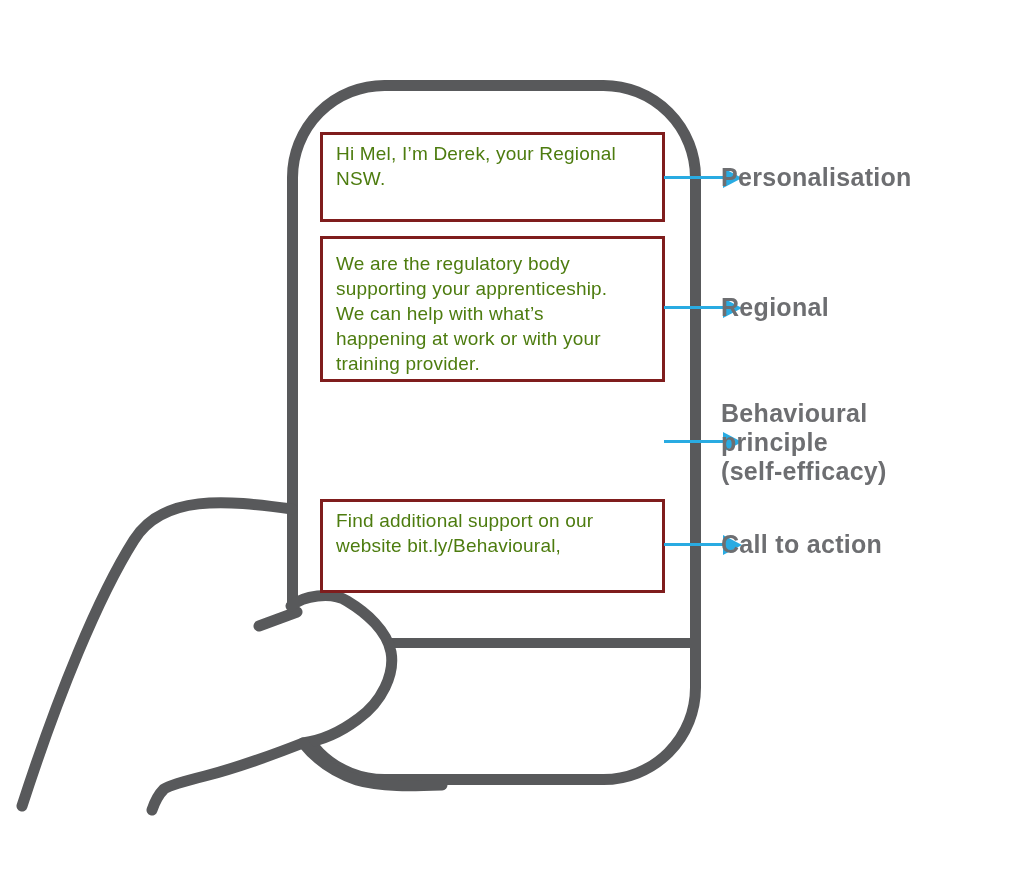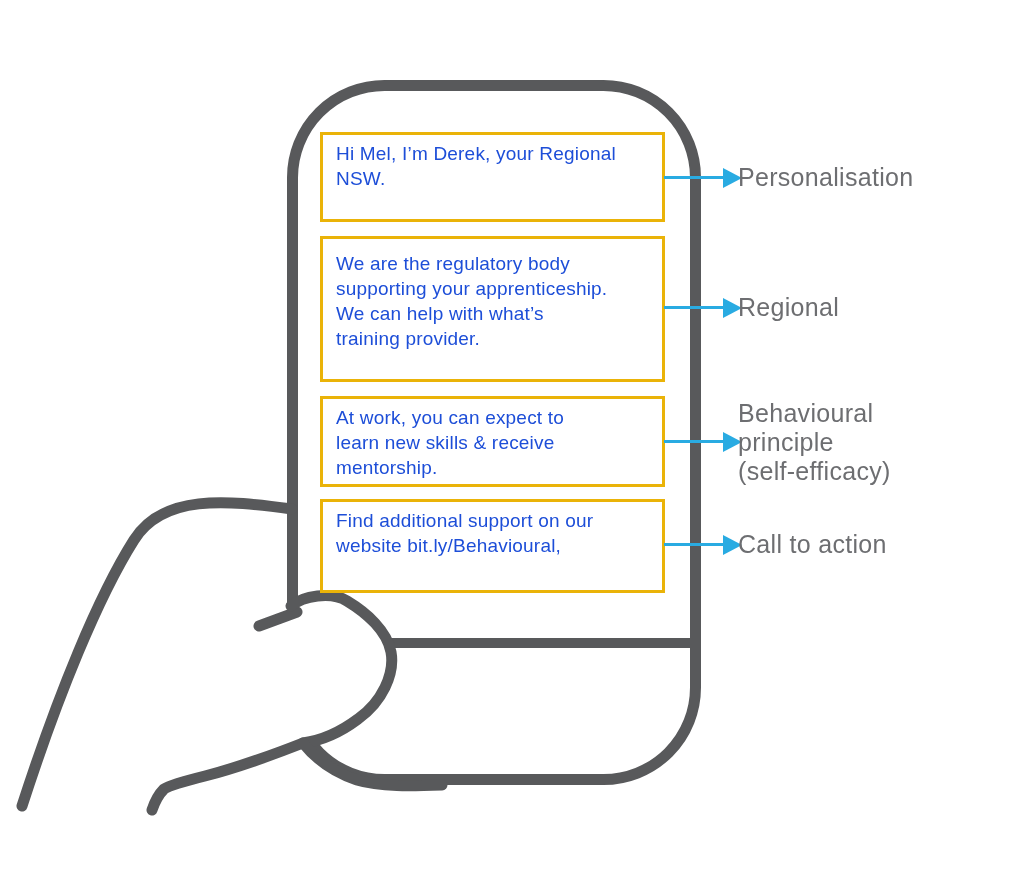--- a/index.html
+++ b/index.html
@@ -12,24 +12,24 @@
     font-family: "Liberation Sans", "DejaVu Sans", sans-serif;
   }
   .illustration {
     position: absolute;
     left: 0; top: 0;
     width: 1024px; height: 893px;
   }
   .bubble {
     position: absolute;
     box-sizing: border-box;
-    border: 3px solid #eab308;
+    border: 3px solid #7f1d1d;
     background: #ffffff;
     padding: 6px 13px;
-    color: #1d4ed8;
+    color: #4d7c0f;
     font-size: 19px;
     line-height: 25px;
     letter-spacing: 0.2px;
   }
   .mline { white-space: nowrap; }
   .aline {
     position: absolute;
     height: 3px;
     background: #29abe2;
     left: 664px;
@@ -38,25 +38,26 @@
   .ahead {
     position: absolute;
     width: 0; height: 0;
     border-left: 19px solid #29abe2;
     border-top: 10px solid transparent;
     border-bottom: 10px solid transparent;
     left: 723px;
   }
   .label {
     position: absolute;
-    left: 738px;
+    left: 721px;
     color: #6d6e71;
     font-size: 25px;
     line-height: 29px;
     letter-spacing: 0.3px;
+    font-weight: bold;
   }
   .lline { white-space: nowrap; }
 </style>
 </head>
 <body>
 
 <div class="canvas">
 
   <svg class="illustration" viewBox="0 0 1024 893" aria-hidden="true">
 
@@ -94,28 +95,24 @@
 
   <div class="bubble" style="left:320px; top:132px; width:345px; height:90px;">
     <div class="mline">Hi Mel, I’m Derek, your Regional</div>
     <div class="mline">NSW.</div>
   </div>
 
   <div class="bubble" style="left:320px; top:236px; width:345px; height:146px; padding-top:12px;">
     <div class="mline">We are the regulatory body</div>
     <div class="mline">supporting your apprenticeship.</div>
     <div class="mline">We can help with what’s</div>
+    <div class="mline">happening at work or with your</div>
     <div class="mline">training provider.</div>
   </div>
 
-  <div class="bubble" style="left:320px; top:396px; width:345px; height:91px;">
-    <div class="mline">At work, you can expect to</div>
-    <div class="mline">learn new skills &amp; receive</div>
-    <div class="mline">mentorship.</div>
-  </div>
 
   <div class="bubble" style="left:320px; top:499px; width:345px; height:94px; padding-top:6px;">
     <div class="mline">Find additional support on our</div>
     <div class="mline">website bit.ly/Behavioural,</div>
   </div>
 
   <div class="aline" style="top:176px;"></div>
   <div class="ahead" style="top:168px;"></div>
 
   <div class="aline" style="top:306px;"></div>

